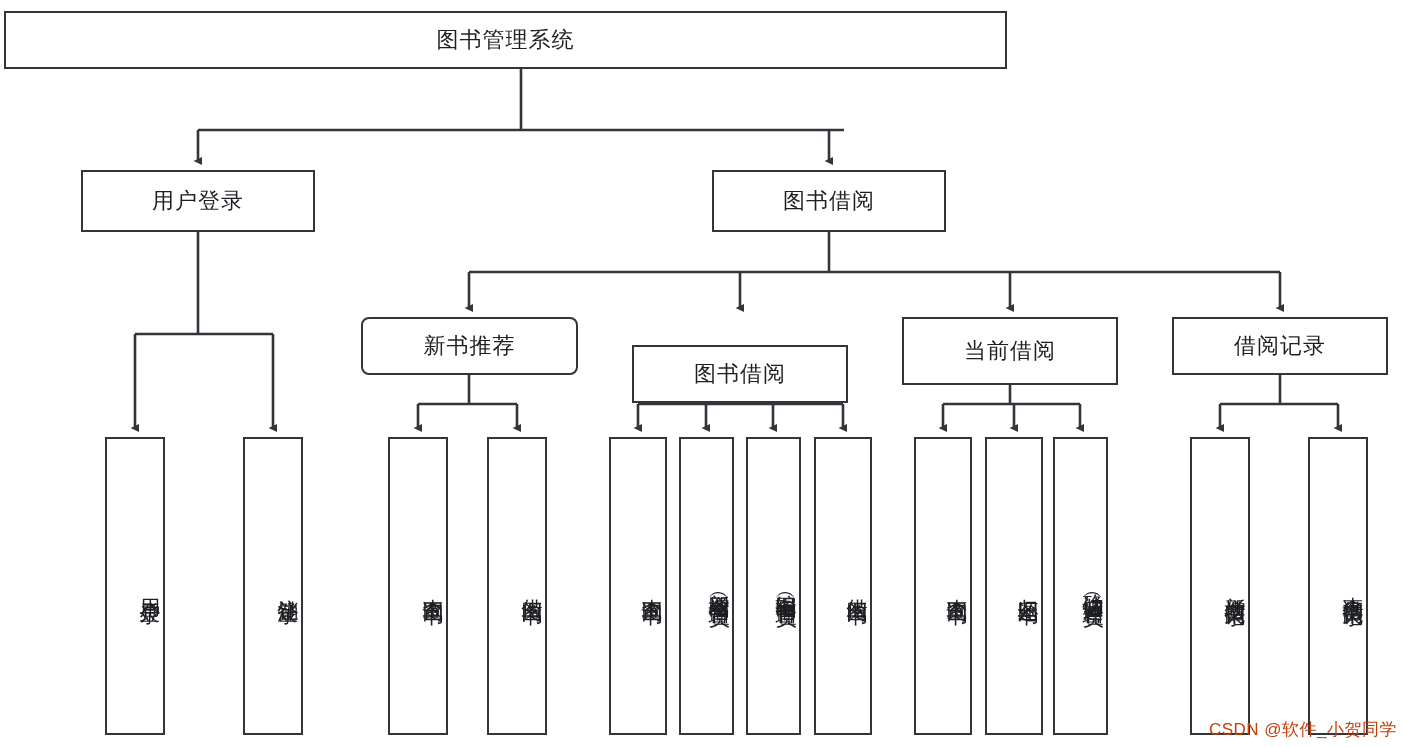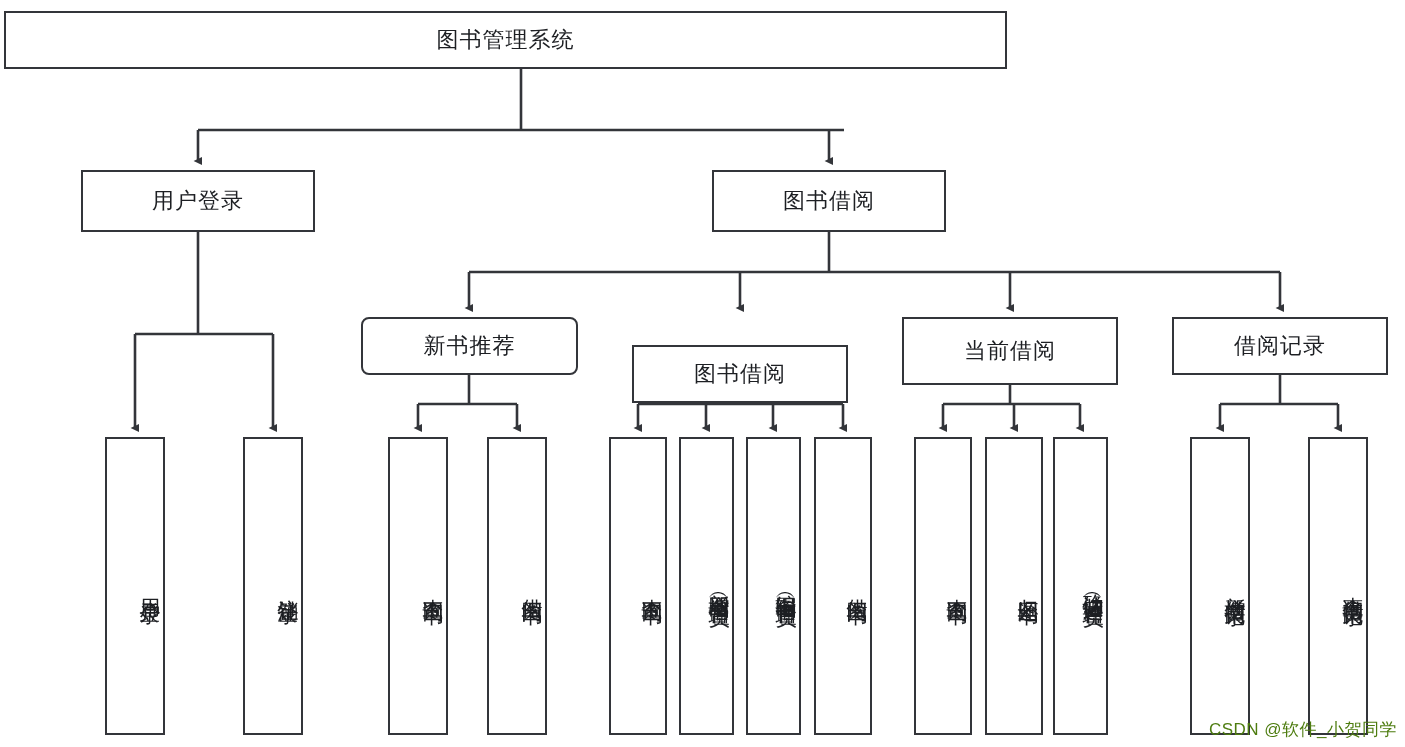--- a/index.html
+++ b/index.html
@@ -52,21 +52,21 @@
   .node.v .vtext {
     writing-mode: vertical-rl;
     text-orientation: upright;
     white-space: normal;
   }
   #watermark {
     position: absolute;
     right: 8px;
     bottom: 6px;
     font-size: 17px;
-    color: #4d7c0f;
+    color: #c2410c;
     letter-spacing: 0.5px;
     white-space: nowrap;
     user-select: none;
   }
 </style>
 </head>
 <body>
 
 <div id="canvas">
 

